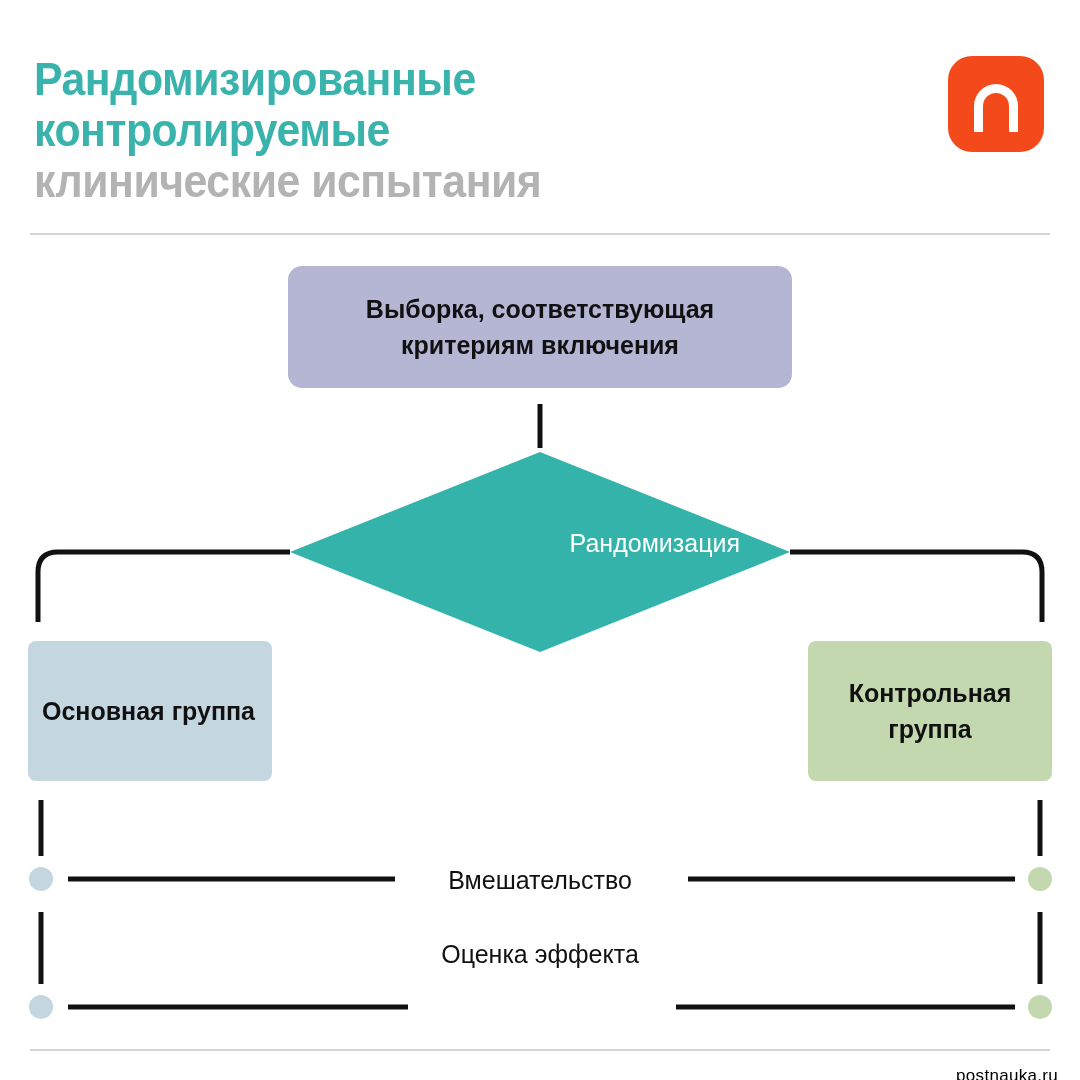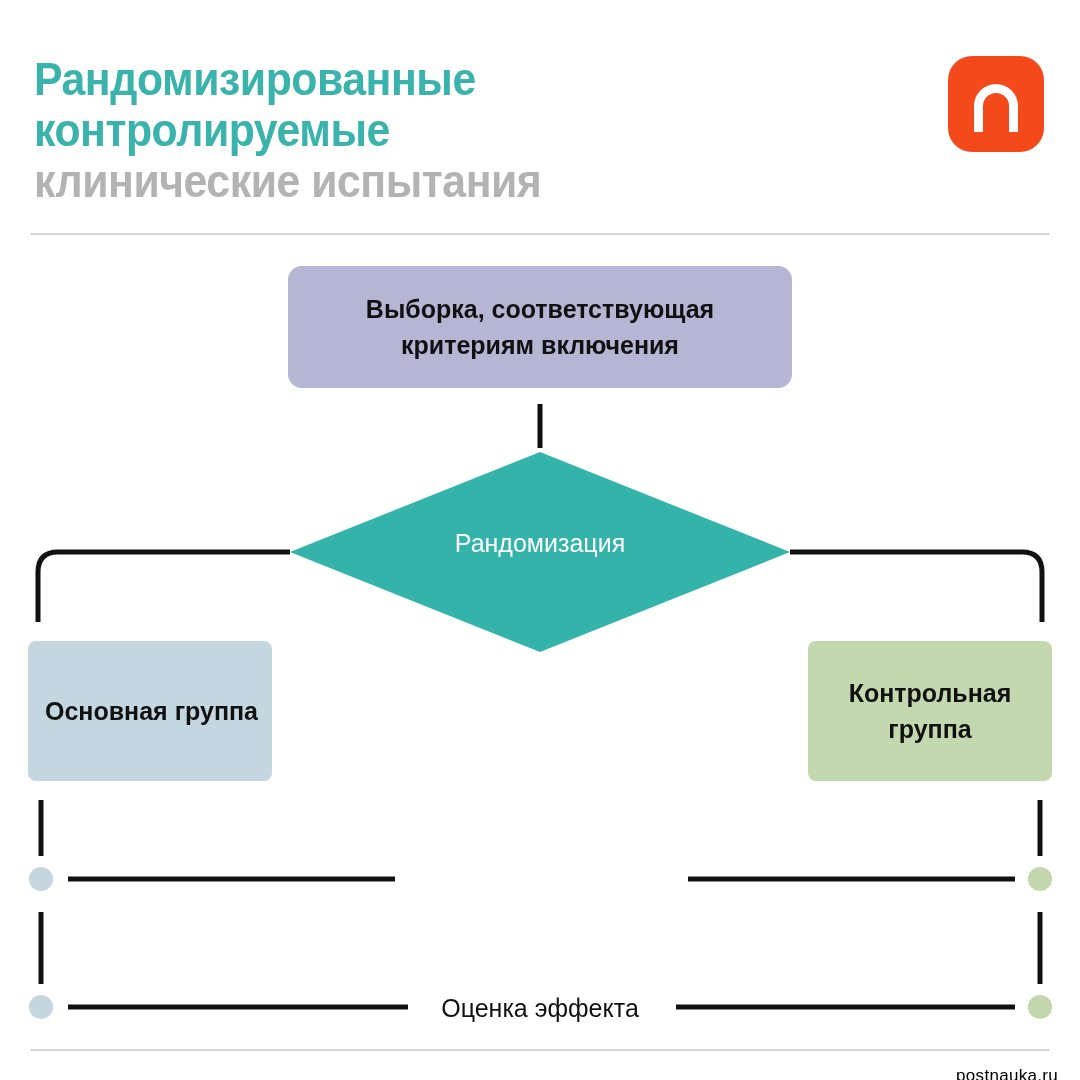--- a/index.html
+++ b/index.html
@@ -92,21 +92,21 @@
     width: 1080px;
     height: 1080px;
     pointer-events: none;
   }
 
   .node {
     position: absolute;
     box-sizing: border-box;
     display: flex;
     align-items: center;
-    justify-content: flex-end;
+    justify-content: flex-start;
     text-align: center;
     color: #111111;
     font-weight: bold;
   }
 
   .node-sample {
     left: 288px;
     top: 238px;
     width: 504px;
     height: 122px;
@@ -139,38 +139,38 @@
     font-size: 25px;
     line-height: 36px;
     padding: 16px 14px;
   }
 
   .node-random-label {
     position: absolute;
     left: 340px;
     top: 500px;
     width: 400px;
-    text-align: center;
+    text-align: right;
     color: #ffffff;
     font-size: 25px;
     font-weight: normal;
     line-height: 30px;
   }
 
   
   .stage-label {
     position: absolute;
     width: 420px;
     text-align: center;
     font-size: 25px;
     color: #111111;
     line-height: 30px;
   }
   .stage-label.intervention { left: 330px; top: 837px; }
-  .stage-label.outcome      { left: 330px; top: 965px; }
+  .stage-label.outcome      { left: 330px; top: 911px; }
 
   .dot {
     position: absolute;
     width: 24px;
     height: 24px;
     border-radius: 50%;
   }
   .dot.left  { left: 29px;  }
   .dot.right { left: 1028px; }
   .dot.blue  { background: #c4d6e0; }
@@ -242,20 +242,21 @@
     <div class="node-random-label">Рандомизация</div>
 
     <div class="node node-main">
       <span>Основная группа</span>
     </div>
 
     <div class="node node-control">
       <span>Контрольная группа</span>
     </div>
 
+    <div class="stage-label intervention">Вмешательство</div>
     <div class="dot left blue row1"></div>
     <div class="dot right green row1"></div>
 
     <div class="stage-label outcome">Оценка эффекта</div>
     <div class="dot left blue row2"></div>
     <div class="dot right green row2"></div>
   </div>
 
   <div class="divider bottom"></div>
 

